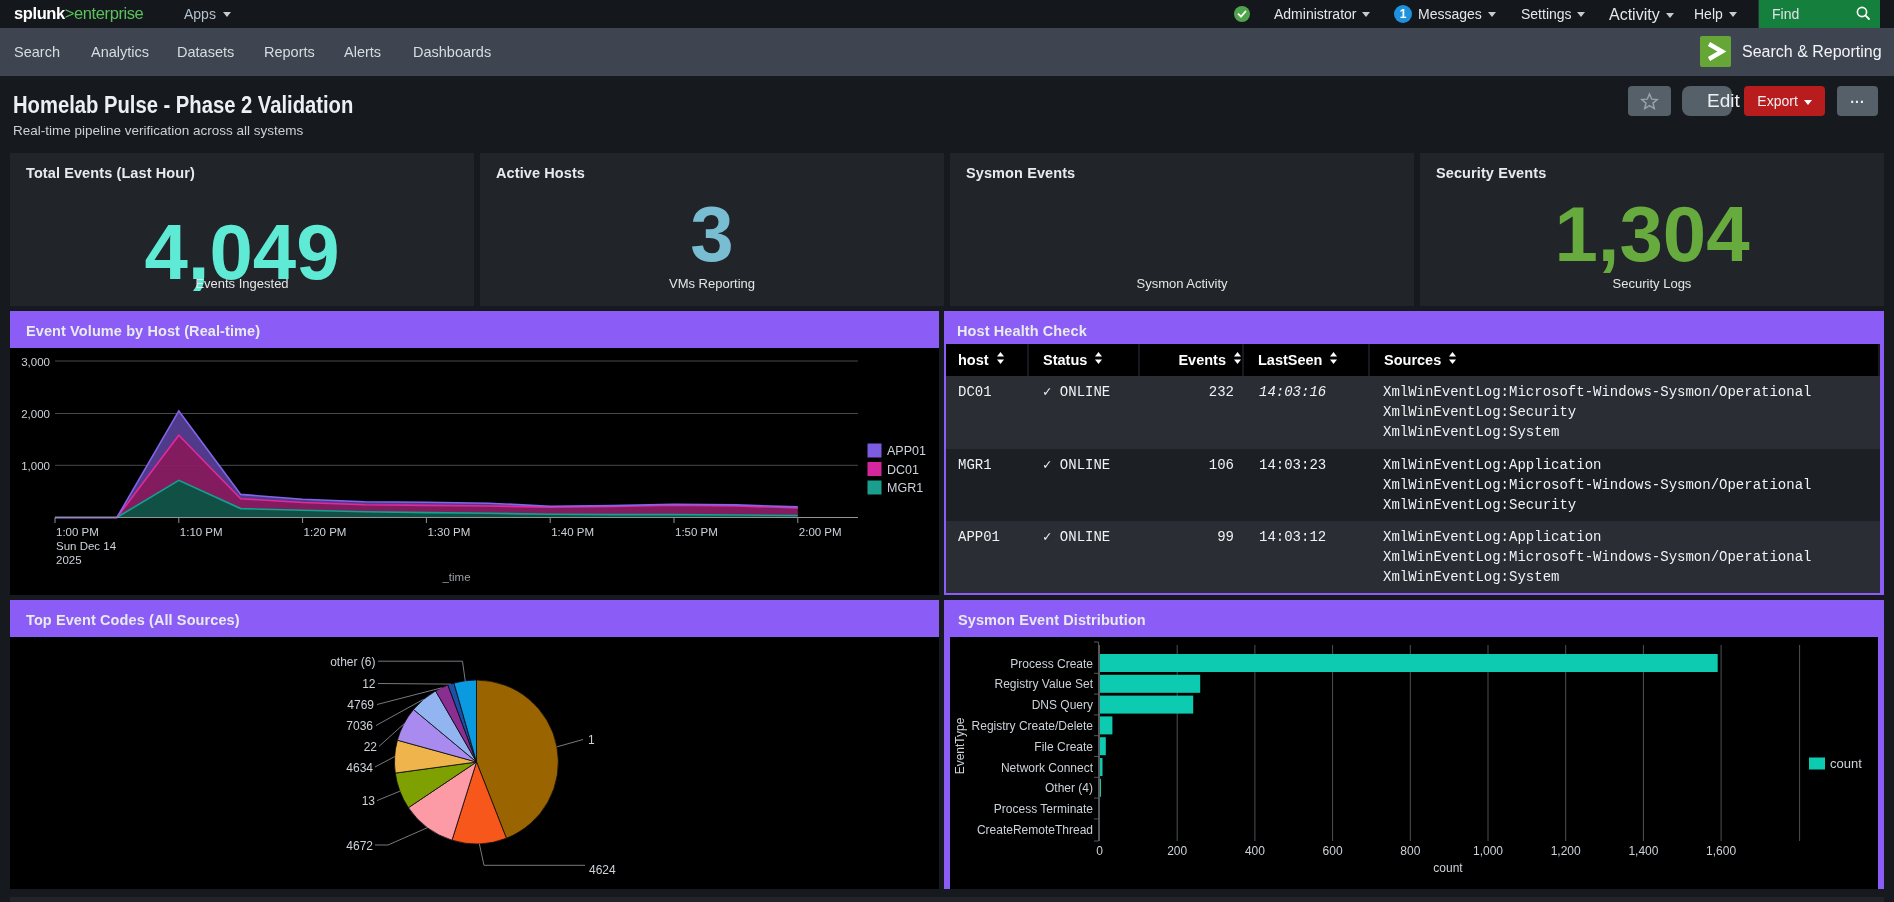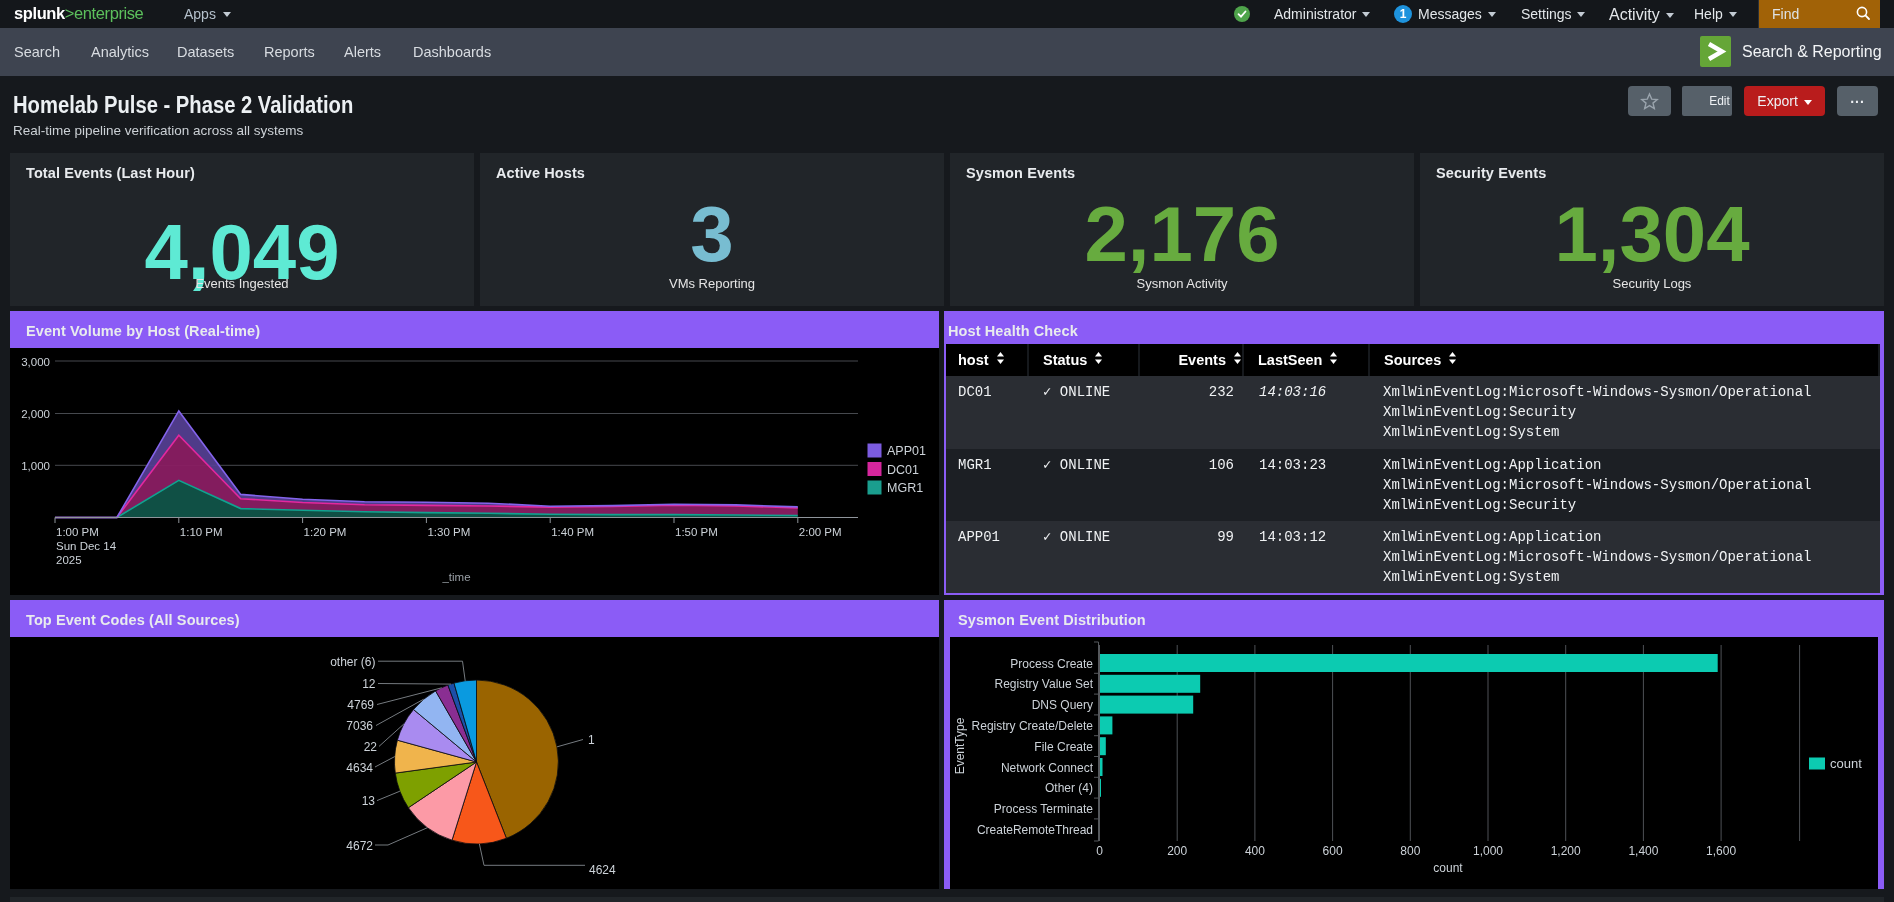--- a/index.html
+++ b/index.html
@@ -32,21 +32,21 @@
     <svg width="16" height="16" viewBox="0 0 16 16">
         <path d="M4.5 8.2 L7 10.7 L11.5 5.5" stroke="#fff" stroke-width="1.8" fill="none" stroke-linecap="round"></path>
       </svg>
   </div>
   <div class="abs" style="left:1274px;top:6px;font-size:14px;color:#e3e7ea;">Administrator <span style="display:inline-block;width:0;height:0;border-left:4.5px solid transparent;border-right:4.5px solid transparent;border-top:5px solid #c3cbd4;vertical-align:2px;margin-left:2px;"></span></div>
   <div class="abs" style="left:1394px;top:5px;width:18px;height:18px;border-radius:50%;background:#1e93dd;color:#fff;font-size:12px;font-weight:700;text-align:center;line-height:18px;">1</div>
   <div class="abs" style="left:1418px;top:6px;font-size:14px;color:#e3e7ea;">Messages <span style="display:inline-block;width:0;height:0;border-left:4.5px solid transparent;border-right:4.5px solid transparent;border-top:5px solid #c3cbd4;vertical-align:2px;margin-left:2px;"></span></div>
   <div class="abs" style="left:1521px;top:6px;font-size:14px;color:#e3e7ea;">Settings <span style="display:inline-block;width:0;height:0;border-left:4.5px solid transparent;border-right:4.5px solid transparent;border-top:5px solid #c3cbd4;vertical-align:2px;margin-left:2px;"></span></div>
   <div class="abs" style="left:1609px;top:6px;font-size:16px;color:#e3e7ea;">Activity <span style="display:inline-block;width:0;height:0;border-left:4.5px solid transparent;border-right:4.5px solid transparent;border-top:5px solid #c3cbd4;vertical-align:2px;margin-left:2px;"></span></div>
   <div class="abs" style="left:1694px;top:6px;font-size:14px;color:#e3e7ea;">Help <span style="display:inline-block;width:0;height:0;border-left:4.5px solid transparent;border-right:4.5px solid transparent;border-top:5px solid #c3cbd4;vertical-align:2px;margin-left:2px;"></span></div>
-  <div class="abs" style="left:1758px;top:0;width:122px;height:28px;background:#a16207;border-left:1px solid #2a3038;">
+  <div class="abs" style="left:1758px;top:0;width:122px;height:28px;background:#15803d;border-left:1px solid #2a3038;">
     <span style="position:absolute;left:13px;top:6px;font-size:14px;color:#dfe3e7;">Find</span>
     <svg style="position:absolute;right:8px;top:5px;" width="17" height="17" viewBox="0 0 17 17">
         <circle cx="7" cy="7" r="4.6" stroke="#fff" stroke-width="1.6" fill="none"></circle>
         <path d="M10.4 10.4 L14 14" stroke="#fff" stroke-width="1.8" stroke-linecap="round"></path>
       </svg>
   </div>
 </div>
 <div id="appbar">
   <div class="navitem" style="left:14px;">Search</div>
   <div class="navitem" style="left:91px;">Analytics</div>
@@ -62,38 +62,37 @@
   <div class="abs" style="left:1742px;top:0;height:48px;line-height:48px;font-size:16px;color:#f2f4f6;">Search &amp; Reporting</div>
 </div>
 <div id="titlezone">
   <div class="abs" style="left:13px;top:91.5px;font-size:23.5px;font-weight:700;color:#ecf0f3;transform:scaleX(0.86);transform-origin:left center;white-space:nowrap;">Homelab Pulse - Phase 2 Validation</div>
   <div class="abs" style="left:13px;top:123px;font-size:13.5px;color:#ccd1d6;">Real-time pipeline verification across all systems</div>
   <div class="abs" style="left:1628px;top:86px;width:43px;height:30px;background:#566069;border-radius:4px;">
     <svg width="43" height="30" viewBox="0 0 43 30">
         <path d="M21.5 8 L23.7 13.1 L29.2 13.5 L25 17.1 L26.3 22.5 L21.5 19.6 L16.7 22.5 L18 17.1 L13.8 13.5 L19.3 13.1 Z" fill="none" stroke="#9aa4ad" stroke-width="1.4"></path>
       </svg>
   </div>
-  <div class="abs" style="left:1682px;top:86px;width:50px;height:30px;background:#566069;border-radius:2px;color:#eef1f4;font-size:12px;text-align:center;line-height:30px;padding-left:25px;">Edit</div>
+  <div class="abs" style="left:1682px;top:86px;width:50px;height:30px;background:#566069;border-radius:8px;color:#eef1f4;font-size:19px;text-align:center;line-height:30px;padding-left:25px;">Edit</div>
   <div class="abs" style="left:1744px;top:86px;width:81px;height:30px;background:#b91c1c;border-radius:4px;color:#eef1f4;font-size:14px;text-align:center;line-height:30px;">Export <span style="display:inline-block;width:0;height:0;border-left:4.5px solid transparent;border-right:4.5px solid transparent;border-top:5px solid #fff;vertical-align:1px;margin-left:2px;"></span></div>
   <div class="abs" style="left:1837px;top:86px;width:41px;height:30px;background:#566069;border-radius:4px;color:#eef1f4;font-size:14px;font-weight:700;text-align:center;line-height:24px;letter-spacing:1px;">...</div>
 </div>
 <div id="kpis">
   <div class="panel" style="left:10px;top:153px;width:464px;height:153px;">
     <div class="ptitle">Total Events (Last Hour)</div>
     <div class="kpinum" style="top:41.5px;line-height:1;color:#5eead4;margin-top:18px;">4,049</div>
     <div class="kpisub" style="top:123px;">Events Ingested</div>
   </div>
   <div class="panel" style="left:480px;top:153px;width:464px;height:153px;">
     <div class="ptitle">Active Hosts</div>
     <div class="kpinum" style="top:41.5px;line-height:1;color:#78bdd1;">3</div>
     <div class="kpisub" style="top:123px;">VMs Reporting</div>
   </div>
   <div class="panel" style="left:950px;top:153px;width:464px;height:153px;">
     <div class="ptitle">Sysmon Events</div>
-    <div class="kpinum" style="top:41.5px;line-height:1;color:#67ab3f;">2,176</div>
     <div class="kpisub" style="top:123px;">Sysmon Activity</div>
   </div>
   <div class="panel" style="left:1420px;top:153px;width:464px;height:153px;">
     <div class="ptitle">Security Events</div>
     <div class="kpinum" style="top:41.5px;line-height:1;color:#67ab3f;text-align:center;">1,304</div>
     <div class="kpisub" style="top:123px;">Security Logs</div>
   </div>
 </div>
 <div id="row2">
   <div class="vizpanel" style="left:10px;top:311px;width:929px;height:284px;">
@@ -140,21 +139,21 @@
         <rect x="857.5" y="132.5" width="14" height="14" fill="#7c5ce0"></rect>
         <rect x="857.5" y="151" width="14" height="14" fill="#d6269d"></rect>
         <rect x="857.5" y="169.5" width="14" height="14" fill="#1a9e8e"></rect>
         <text x="877" y="144" font-size="12.5" fill="#ccd2d8">APP01</text>
         <text x="877" y="162.5" font-size="12.5" fill="#ccd2d8">DC01</text>
         <text x="877" y="181" font-size="12.5" fill="#ccd2d8">MGR1</text>
       </g>
     </svg>
   </div>
   <div class="vizpanel" style="left:944px;top:311px;width:940px;height:284px;">
-    <div class="ptitle" style="left:4px;top:12px;">Host Health Check</div>
+    <div class="ptitle" style="left:13px;top:12px;">Host Health Check</div>
     <div id="tbl" class="abs" style="left:2px;top:33px;width:934px;font-family:'Liberation Mono',monospace;font-size:14px;color:#f0f2f4;">
       <div class="abs" style="left:0;top:0;width:934px;height:32px;background:#000;"></div>
       <div class="hrow" style="top:0;">
         <div class="hcell" style="left:0;width:83px;">host<span class="sorticon"><svg width="9" height="14" viewBox="0 0 9 14">
                 <path d="M4.5 1 L8 5.4 L1 5.4 Z" fill="#fff"></path>
                 <path d="M4.5 13 L1 8.6 L8 8.6 Z" fill="#fff"></path>
               </svg></span></div>
         <div class="hcell" style="left:85px;width:109px;">Status<span class="sorticon"><svg width="9" height="14" viewBox="0 0 9 14">
                 <path d="M4.5 1 L8 5.4 L1 5.4 Z" fill="#fff"></path>
                 <path d="M4.5 13 L1 8.6 L8 8.6 Z" fill="#fff"></path>

